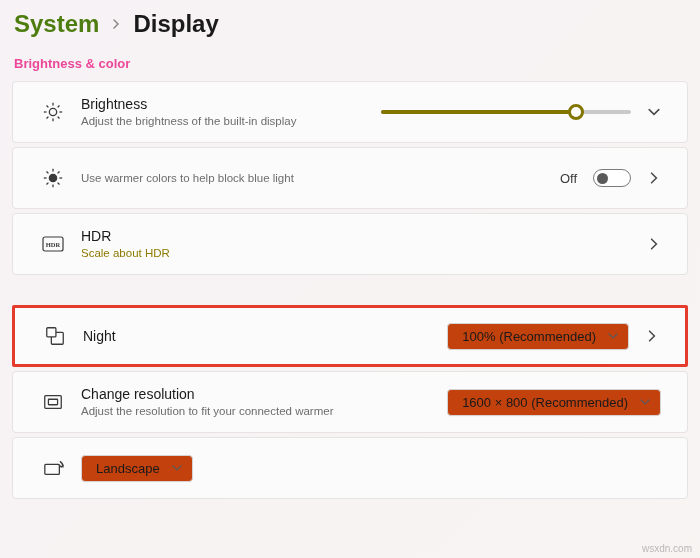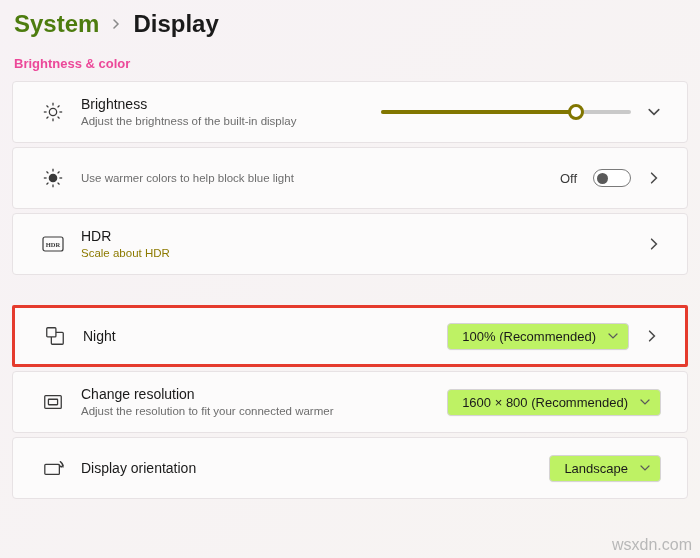--- a/index.html
+++ b/index.html
@@ -84,34 +84,34 @@
     width: 38px; height: 18px; border-radius: 10px;
     background:#fff; border:1px solid #7a7a7a; position:relative;
   }
   .toggle::after {
     content:""; position:absolute; width:11px; height:11px;
     background:#5a5a5a; border-radius:50%; top:2.5px; left:3px;
   }
 
   
   .dropdown {
-    background:#bef264; border:1px solid #d6d3d5; border-radius:4px;
+    background:#c2410c; border:1px solid #d6d3d5; border-radius:4px;
     padding: 5px 10px 5px 14px; font-size:13px; color:#1a1a1a;
     display:flex; align-items:center; gap:12px; min-width:130px;
     justify-content: space-between;
     box-shadow: 0 1px 1px rgba(0,0,0,0.02);
   }
   .dropdown .dd-chev { font-size:10px; color:#5a5a5a; }
 
   .gap-20 { height: 26px; }
 
   .watermark {
     position: fixed;
     right: 8px; bottom: 4px;
-    font-size: 16px; color: #b8b8b8;
+    font-size: 10px; color: #b8b8b8;
     font-family: Arial, sans-serif;
   }
 
   
   svg { display:block; }
 </style>
 </head>
 <body>
 
 <div class="page">
@@ -261,23 +261,20 @@
   </div>
 
   <div class="card">
     <div class="icon">
       <svg width="22" height="20" viewBox="0 0 24 22" fill="none" stroke="#3a3a3a" stroke-width="1.4">
         <rect x="3" y="7" width="16" height="11" rx="1"></rect>
         <path d="M20 4 A 7 7 0 0 1 23 10" stroke-linecap="round"></path>
         <path d="M23 10 L21 8 M23 10 L25 8" stroke-linecap="round" transform="translate(-2,0)"></path>
       </svg>
     </div>
-    <div class="labels">
-      <div class="title">Display orientation</div>
-    </div>
     <div class="trail">
       <div class="dropdown" style="min-width:110px">
         <span>Landscape</span>
         <span class="dd-chev">
           <svg width="10" height="10" viewBox="0 0 10 10">
               <path d="M1 3 L5 7 L9 3" stroke="#5a5a5a" stroke-width="1.2" fill="none" stroke-linecap="round"></path>
             </svg>
         </span>
       </div>
     </div>

